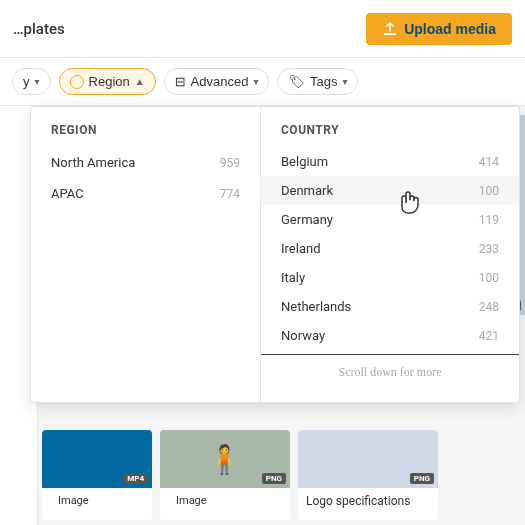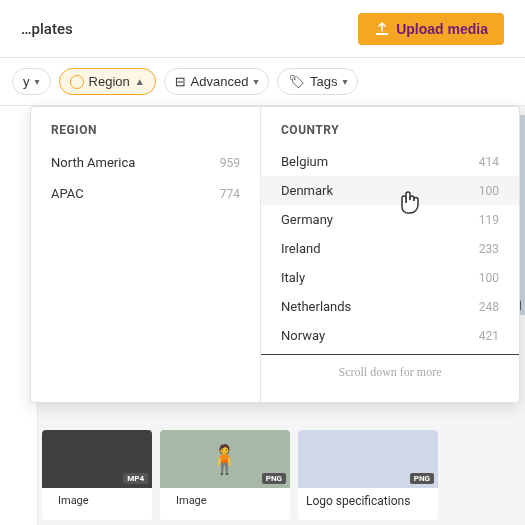--- a/index.html
+++ b/index.html
@@ -12,33 +12,33 @@
       position: relative;
     }
 
     
     .header {
       background: #fff;
       height: 58px;
       display: flex;
       align-items: center;
       justify-content: space-between;
-      padding: 0 21px;
+      padding: 0 13px;
       border-bottom: 1px solid #e8e8e8;
       position: relative;
       z-index: 10;
     }
     .header-title {
       font-size: 15px;
       color: #333;
       font-weight: 500;
     }
     .upload-btn {
       background: #f5a623;
-      color: #701a75;
+      color: #0c4a6e;
       border: none;
       border-radius: 4px;
       padding: 8px 16px;
       font-size: 14px;
       font-weight: 600;
       cursor: pointer;
       display: flex;
       align-items: center;
       gap: 6px;
     }
@@ -384,21 +384,21 @@
       <div class="bar" style="height:35px"></div>
       <div class="bar" style="height:20px"></div>
       <div class="bar" style="height:30px"></div>
       <div class="bar" style="height:15px"></div>
       <div class="bar" style="height:25px"></div>
       <div class="bar" style="height:38px"></div>
     </div>
   </div>
 
   <div class="bg-card card-img">
-    <div class="card-img-thumb" style="background:#404040;">
+    <div class="card-img-thumb" style="background:#0369a1;">
       <div class="badge-mp4">MP4</div>
     </div>
     <div class="card-img-label">Image</div>
   </div>
 
   <div class="bg-card card-photo">
     <div class="card-photo-thumb" style="background:#a8b8a8;">
       <div class="human-figure">🧍</div>
       <div class="badge-png">PNG</div>
     </div>

